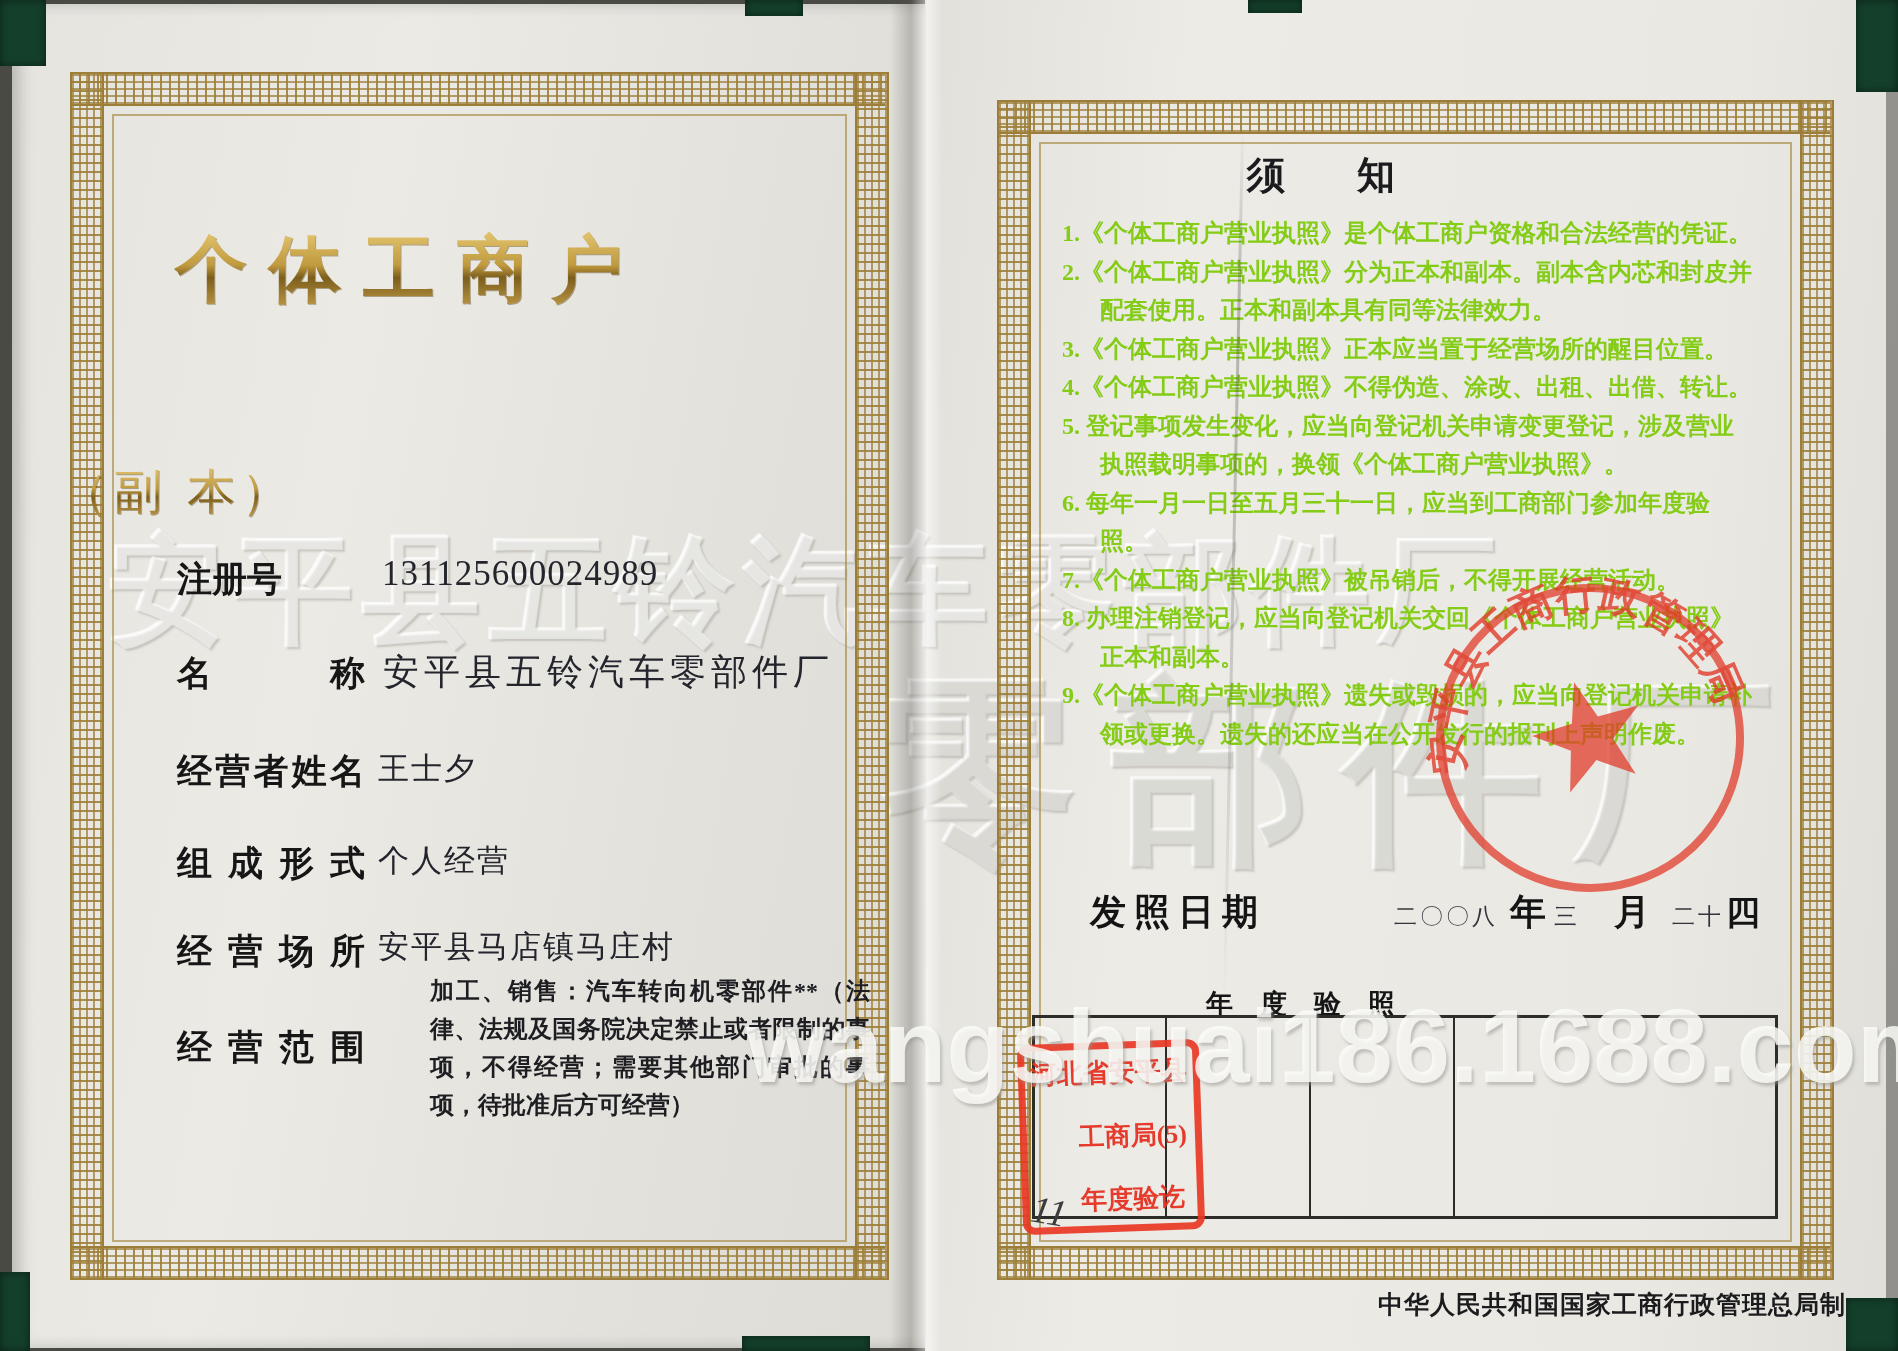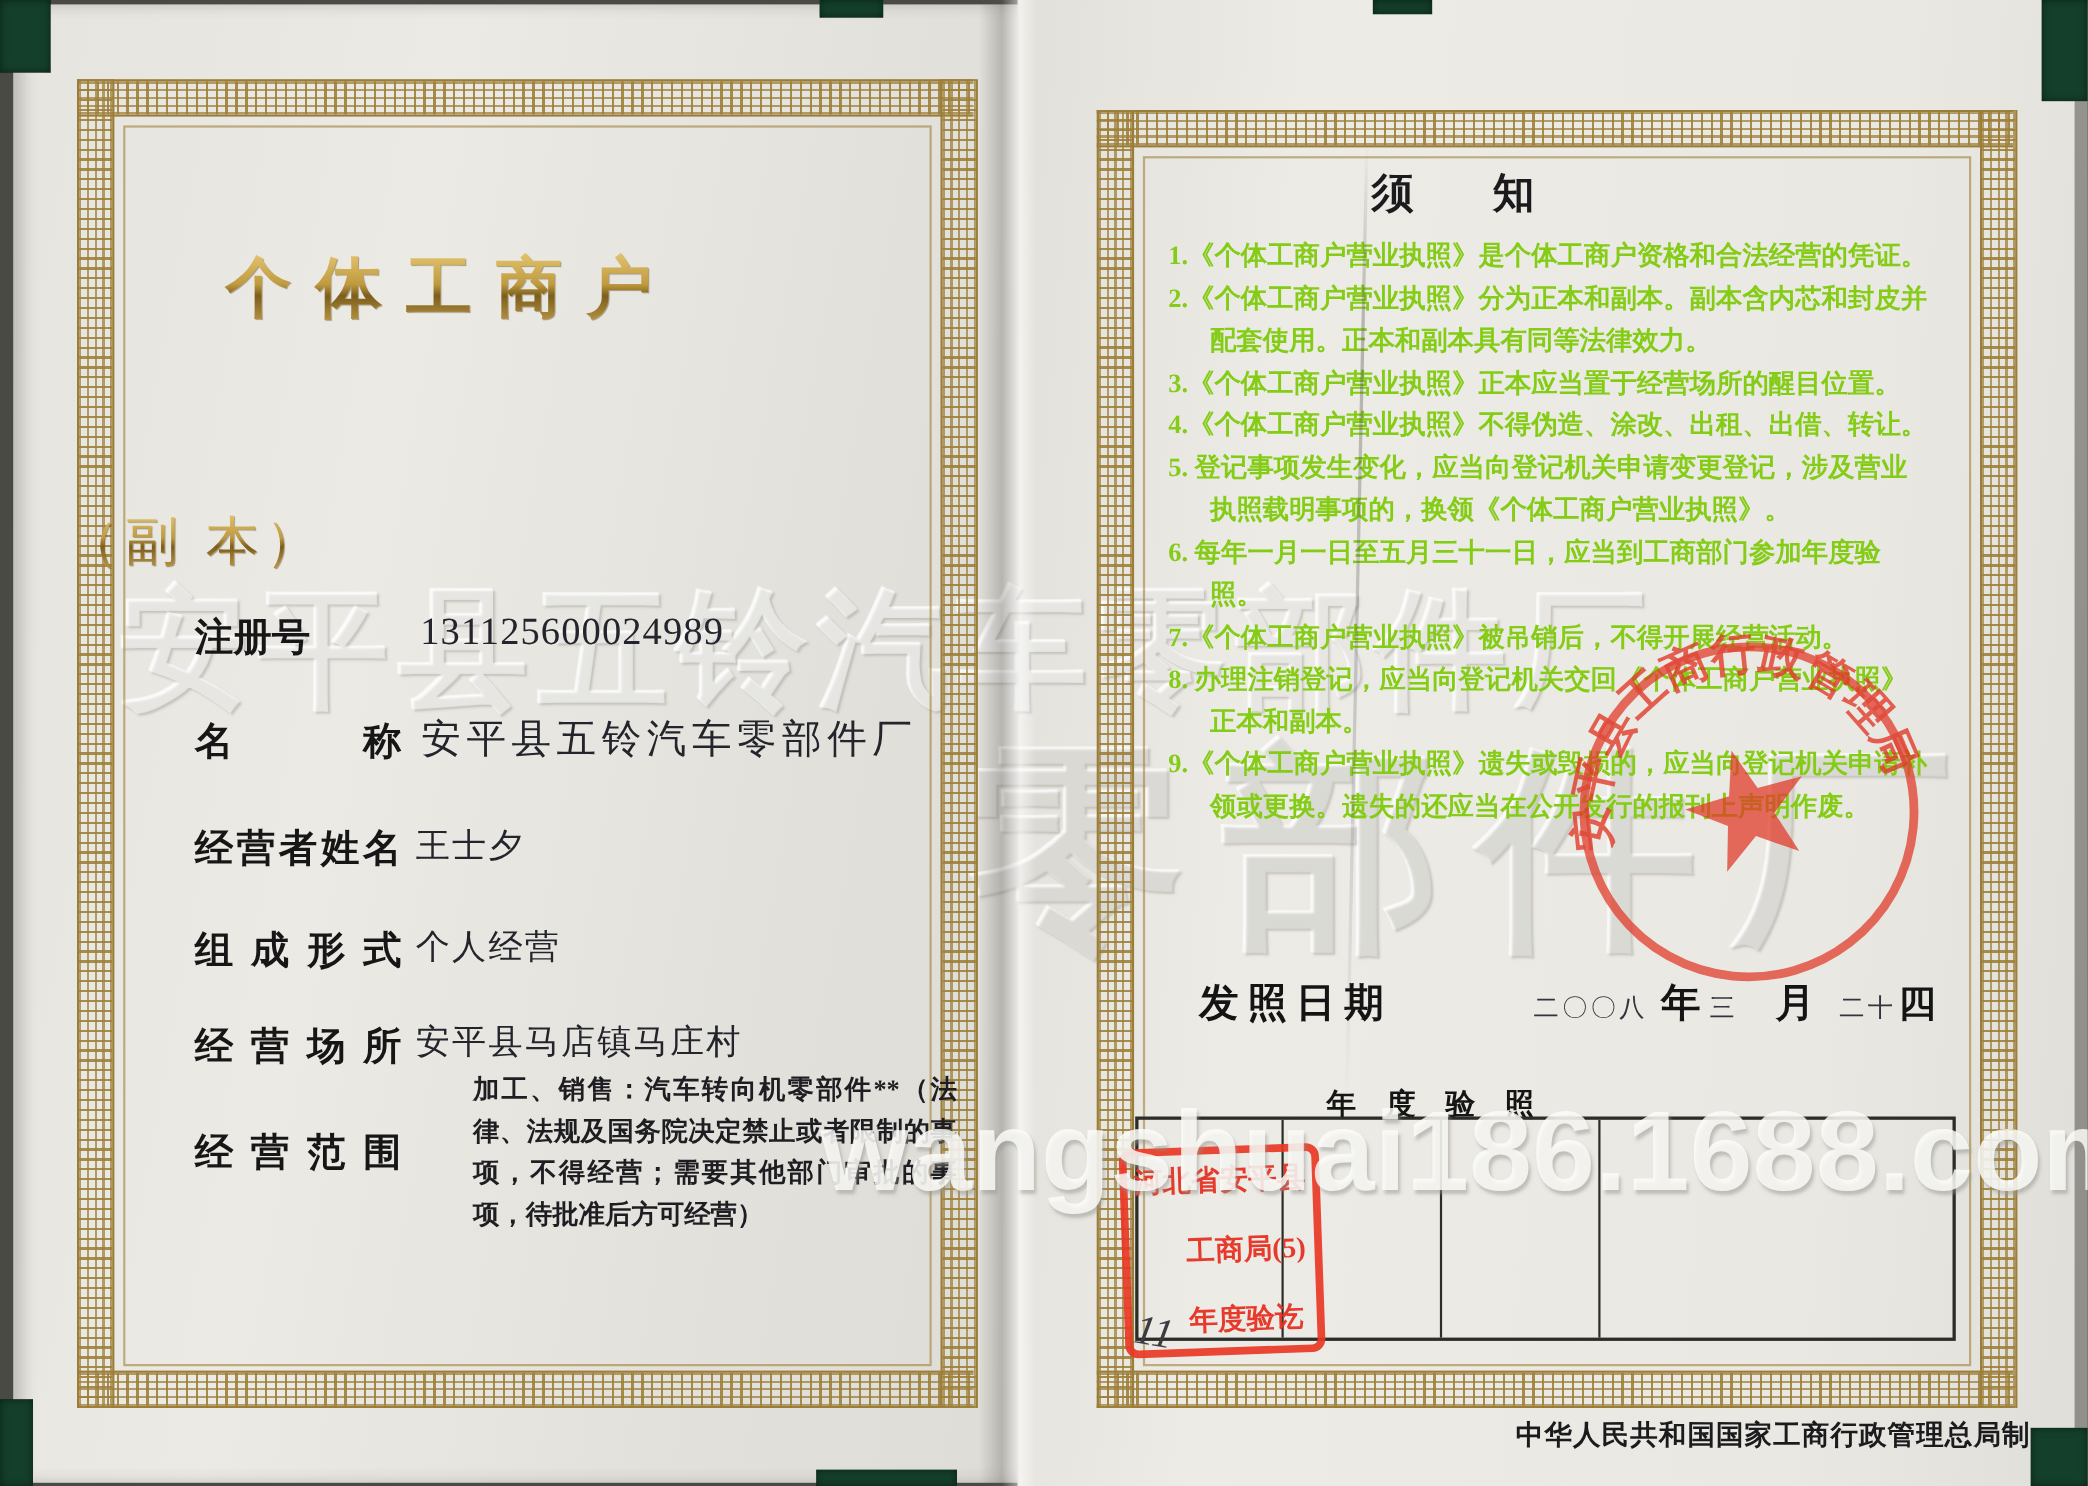--- a/index.html
+++ b/index.html
@@ -106,21 +106,21 @@
   <div class="abs gb gbv" style="left:70px;top:72px;height:1208px;"></div>
   <div class="abs gb gbv" style="left:855px;top:72px;height:1208px;"></div>
   <div class="abs frame-inner" style="left:112px;top:114px;width:731px;height:1124px;"></div>
 
   <div class="abs gb gbh" style="left:997px;top:100px;width:833px;"></div>
   <div class="abs gb gbh" style="left:997px;top:1246px;width:833px;"></div>
   <div class="abs gb gbv" style="left:997px;top:100px;height:1180px;"></div>
   <div class="abs gb gbv" style="left:1800px;top:100px;height:1180px;"></div>
   <div class="abs frame-inner" style="left:1039px;top:142px;width:749px;height:1096px;"></div>
 
-  <div class="abs goldtx" style="left:60px;top:222px;width:700px;text-align:center;font-size:60px;letter-spacing:22px;">个体工商户</div>
+  <div class="abs goldtx" style="left:60px;top:222px;width:700px;text-align:center;font-size:72px;letter-spacing:22px;">个体工商户</div>
   <div class="abs goldtx" style="left:60px;top:460px;width:700px;text-align:left;font-size:48px;letter-spacing:6px;font-weight:normal;">（副 本）</div>
 
   <div class="abs lbl" style="left:177px;top:556px;">注册号</div>
   <div class="abs val" style="left:382px;top:554px;font-size:35px;letter-spacing:1px;">131125600024989</div>
 
   <div class="abs lbl" style="left:177px;top:650px;"><span class="lbl-just">名称</span></div>
   <div class="abs val" style="left:383px;top:648px;font-size:36px;letter-spacing:5px;">安平县五铃汽车零部件厂</div>
 
   <div class="abs lbl" style="left:177px;top:748px;"><span class="lbl-just">经营者姓名</span></div>
   <div class="abs val" style="left:378px;top:748px;">王士夕</div>

